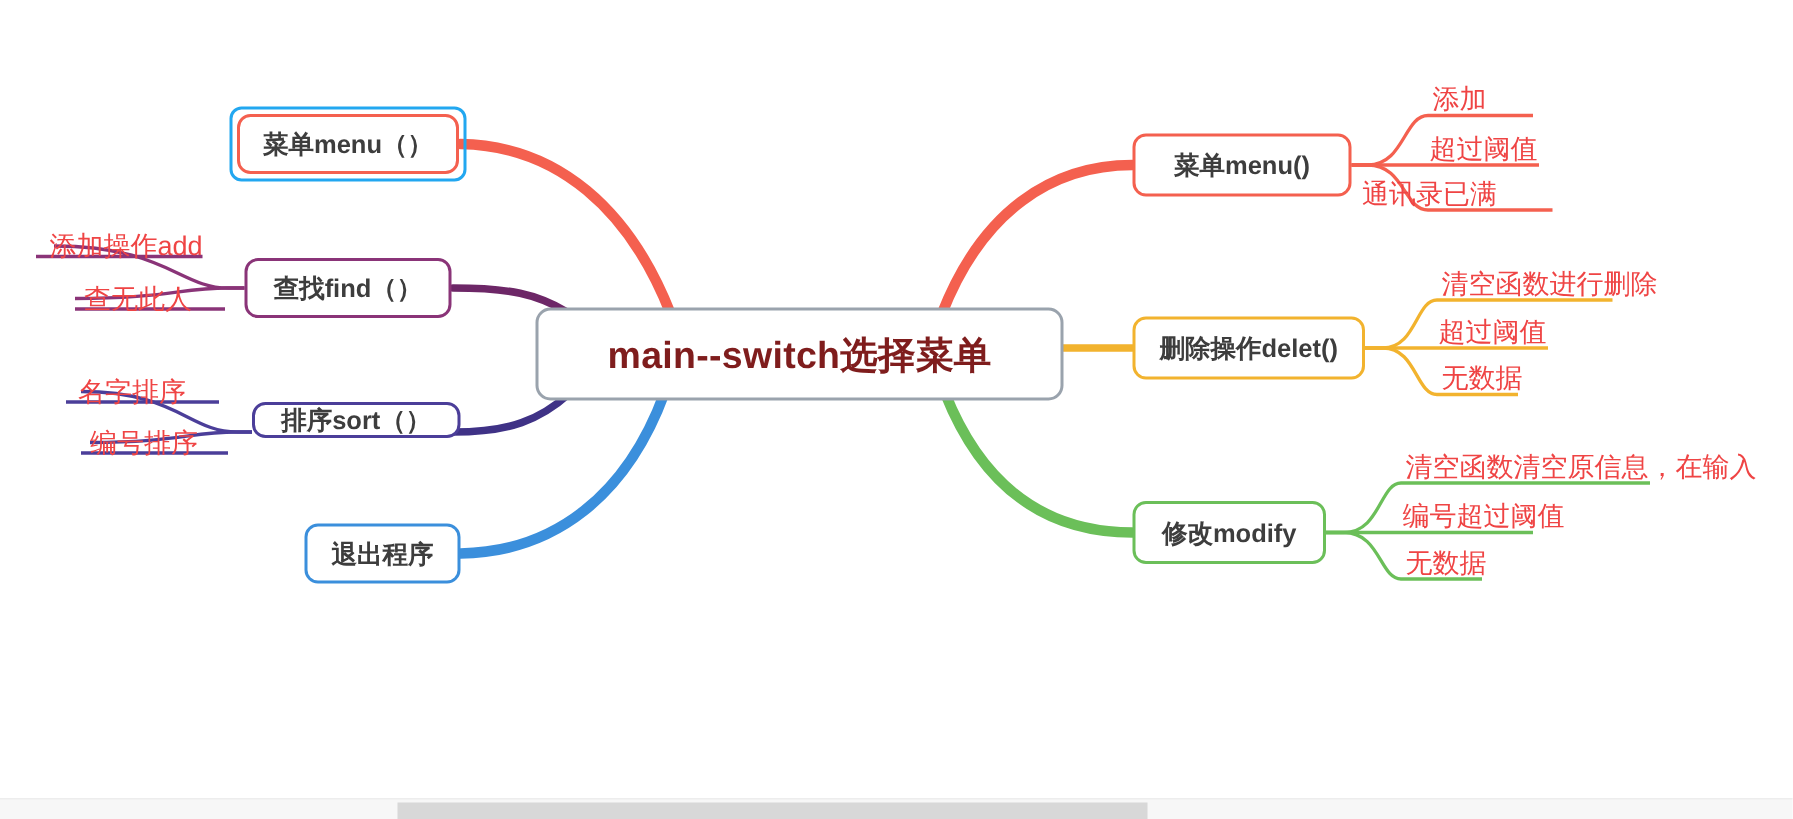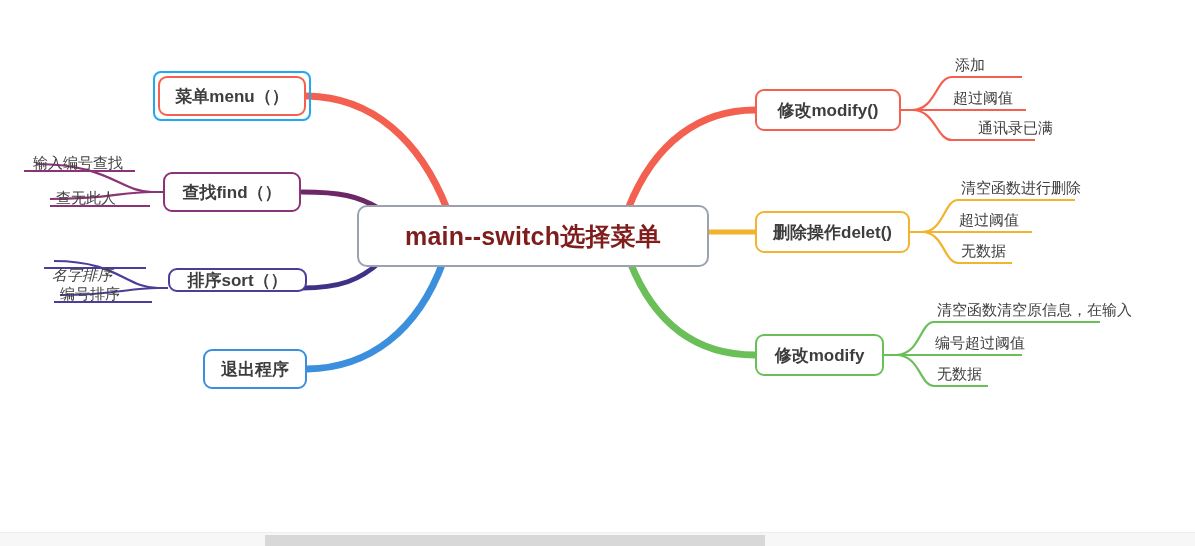--- a/index.html
+++ b/index.html
@@ -19,21 +19,21 @@
   .node-center{
     border-color:#9aa3ad;border-width:2px;border-radius:10px;
     font-size:25px;font-weight:700;color:#7f1d1d;letter-spacing:.2px;
   }
   .node-main{font-size:17px;font-weight:700;color:#3d3d3d;}
   .sel-ring{
     position:absolute;border:2px solid #22a7f0;border-radius:8px;
     box-sizing:border-box;pointer-events:none;
   }
   .sublabel{
-    position:absolute;font-size:15px;color:#404040;white-space:nowrap;
+    position:absolute;font-size:18px;color:#ef4444;white-space:nowrap;
     line-height:1;
   }
   .scroll-track{
     position:absolute;left:0;bottom:0;width:1195px;height:14px;
     background:#f7f7f7;border-top:1px solid #ededed;box-sizing:border-box;
   }
   .scroll-thumb{
     position:absolute;top:2px;height:11px;border-radius:0;
     background:#d8d8d8;
   }
@@ -105,41 +105,41 @@
   </div>
 
   <div class="node node-main" style="left:168px;top:268px;width:139px;height:24px;border-color:#4b3e99;">
     <span>排序sort（）</span>
   </div>
 
   <div class="node node-main" style="left:203px;top:349px;width:104px;height:40px;border-color:#3b8fdc;">
     <span>退出程序</span>
   </div>
 
-  <div class="sublabel" style="left:33px;top:155px;">输入编号查找</div>
+  <div class="sublabel" style="left:33px;top:155px;">添加操作add</div>
   <div class="sublabel" style="left:56px;top:190px;text-align:center;">查无此人</div>
 
-  <div class="sublabel" style="left:52px;top:267px;font-style:italic;">名字排序</div>
+  <div class="sublabel" style="left:52px;top:252px;">名字排序</div>
   <div class="sublabel" style="left:60px;top:286px;">编号排序</div>
 
   <div class="node node-main" style="left:755px;top:89px;width:146px;height:42px;border-color:#f4604f;">
-    <span>修改modify()</span>
+    <span>菜单menu()</span>
   </div>
 
   <div class="node node-main" style="left:755px;top:334px;width:129px;height:42px;border-color:#6bbf59;">
     <span>修改modify</span>
   </div>
 
   <div class="node node-main" style="left:755px;top:211px;width:155px;height:42px;border-color:#f2b32e;">
     <span>删除操作delet()</span>
   </div>
 
   <div class="sublabel" style="left:955px;top:57px;">添加</div>
   <div class="sublabel" style="left:953px;top:90px;">超过阈值</div>
-  <div class="sublabel" style="left:978px;top:120px;">通讯录已满</div>
+  <div class="sublabel" style="left:908px;top:120px;">通讯录已满</div>
 
   <div class="sublabel" style="left:961px;top:180px;">清空函数进行删除</div>
   <div class="sublabel" style="left:959px;top:212px;">超过阈值</div>
   <div class="sublabel" style="left:961px;top:243px;">无数据</div>
 
   <div class="sublabel" style="left:937px;top:302px;">清空函数清空原信息，在输入</div>
   <div class="sublabel" style="left:935px;top:335px;">编号超过阈值</div>
   <div class="sublabel" style="left:937px;top:366px;">无数据</div>
 
   <div class="scroll-track">

